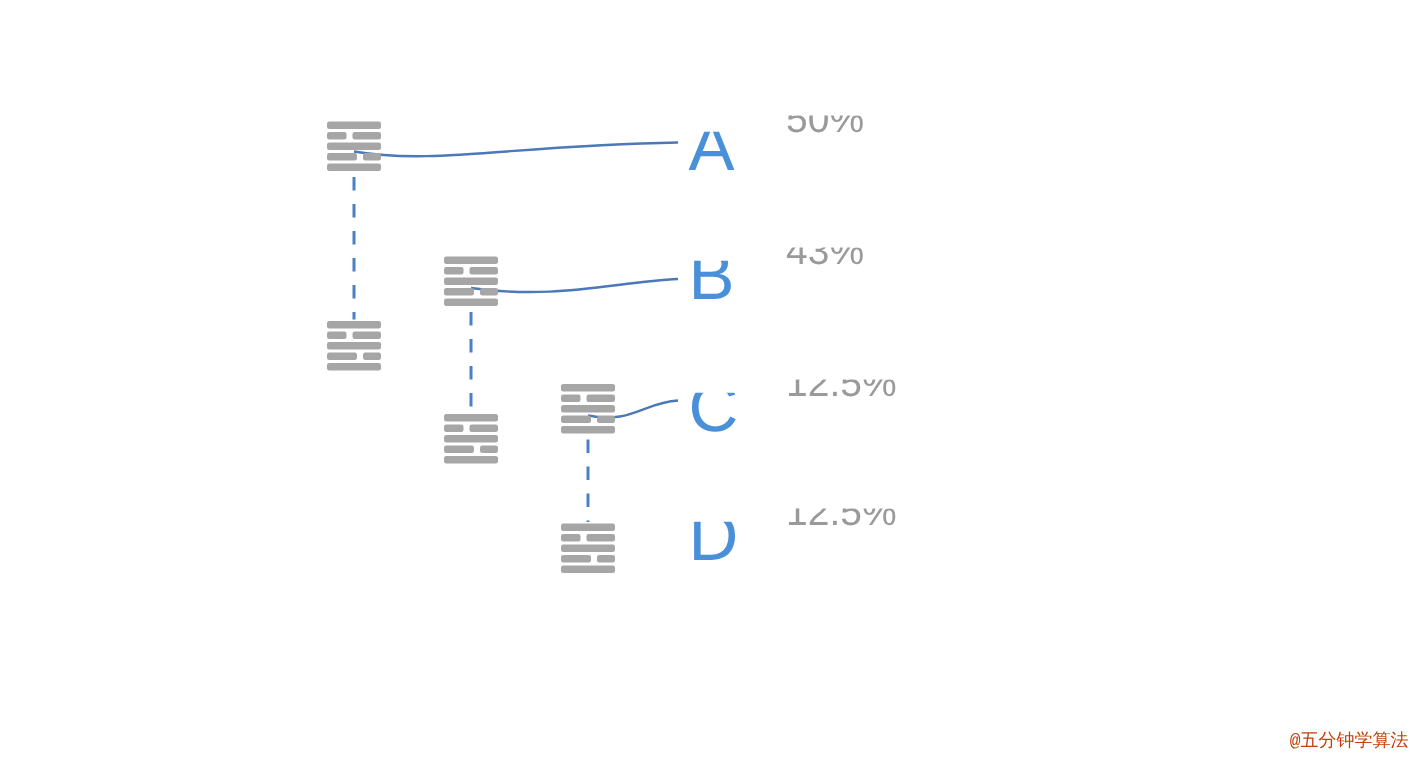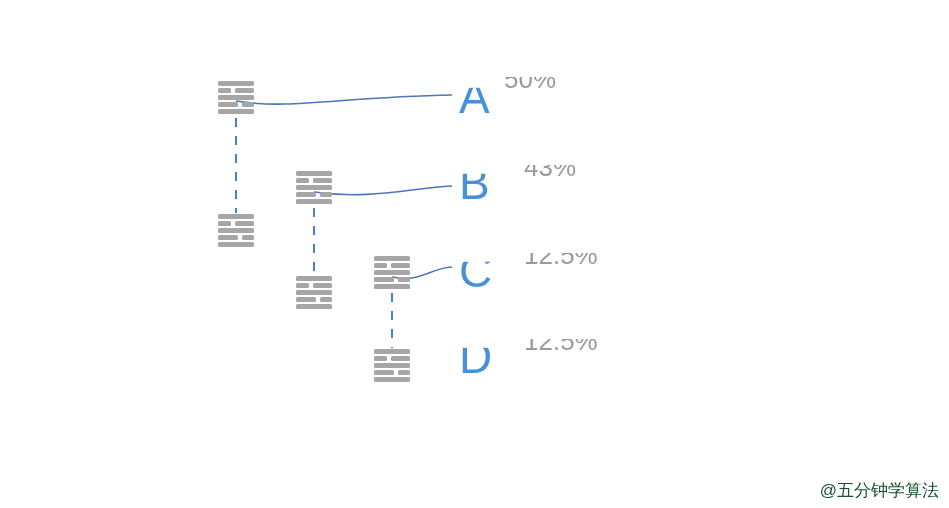--- a/index.html
+++ b/index.html
@@ -73,23 +73,23 @@
     font-family: "Liberation Sans", sans-serif;
     white-space: nowrap;
     clip-path: inset(42% 0 0 0);
   }
 
   
   #watermark {
     position: absolute;
     right: 10px;
     bottom: 6px;
-    color: #14532d;
-    font-size: 17px;
-    font-family: Liberation Sans, sans-serif;
+    color: #c2410c;
+    font-size: 12px;
+    font-family: Liberation Mono, monospace;
     white-space: nowrap;
   }
 </style>
 </head>
 <body>
 
 <div id="stage">
 
   <svg id="links" viewBox="0 0 949 508" width="949" height="508" xmlns="http://www.w3.org/2000/svg">
 
@@ -167,21 +167,21 @@
   </div>
 
   <div class="leaf-letter" style="left:459px; top:74px;">A</div>
 
   <div class="leaf-letter" style="left:459px; top:160px;">B</div>
 
   <div class="leaf-letter" style="left:459px; top:248px;">C</div>
 
   <div class="leaf-letter" style="left:459px; top:334px;">D</div>
 
-  <div class="pct-label" style="left:504px; top:66px;text-align:right;">50%</div>
+  <div class="pct-label" style="left:524px; top:66px;text-align:right;">50%</div>
 
   <div class="pct-label" style="left:524px; top:154px;">43%</div>
 
   <div class="pct-label" style="left:524px; top:242px;">12.5%</div>
 
   <div class="pct-label" style="left:524px; top:328px;">12.5%</div>
 
   <div id="watermark">@五分钟学算法</div>
 
 </div>

